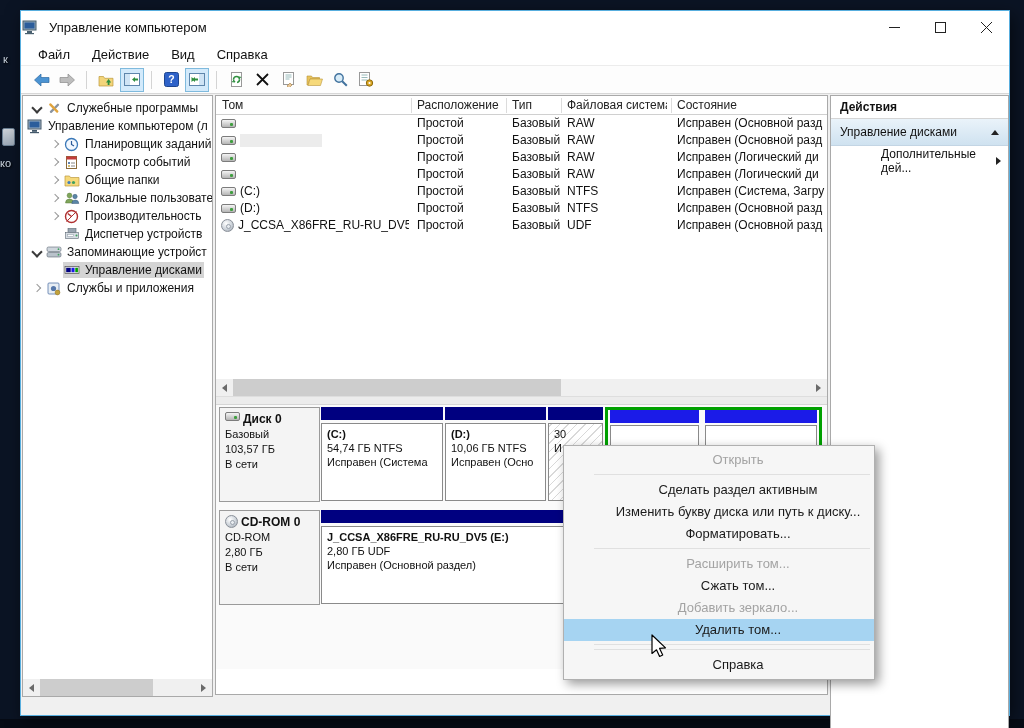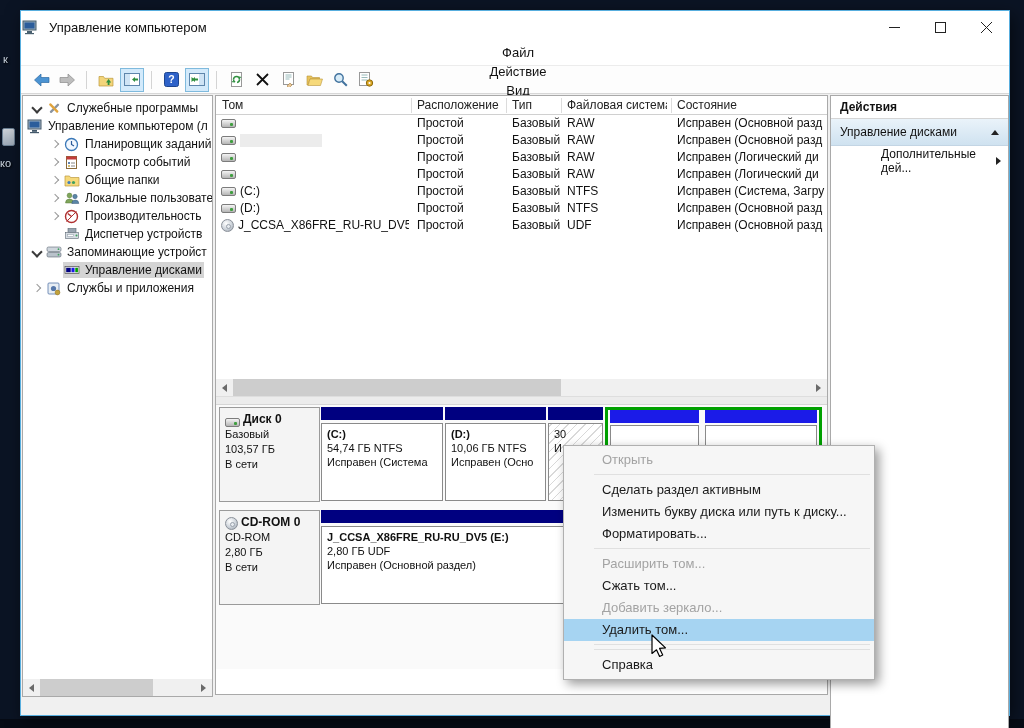--- a/index.html
+++ b/index.html
@@ -5,21 +5,21 @@
 *{margin:0;padding:0;box-sizing:border-box;}
 body{width:1024px;height:728px;position:relative;background:#0b1424;font-family:"Liberation Sans",sans-serif;overflow:hidden;}
 .desk-frag{position:absolute;color:#cdd7e2;font-size:11px;text-shadow:1px 1px 2px #000;}
 .desk-ico{position:absolute;width:13px;height:18px;background:linear-gradient(#eef3f8,#b9c6d4);border:1px solid #7e93a8;border-radius:2px;opacity:.85;}
 #taskstrip{position:absolute;left:0;bottom:0;width:1024px;height:9px;background:#060b15;}
 
 #win{position:absolute;left:20px;top:10px;width:990px;height:706px;background:#f0f0f0;border:1px solid #58aede;box-shadow:3px 5px 16px rgba(0,0,0,.55);}
 #titlebar{height:32px;background:#fff;display:flex;align-items:center;gap:8px;font-size:13px;color:#111;}
 .winctl{position:absolute;top:0;right:0;height:32px;display:flex;}
 .wbtn{width:46px;height:32px;display:flex;align-items:center;justify-content:center;}
-#menubar{height:22px;background:#fff;display:flex;align-items:center;padding-left:6px;font-size:13px;color:#111;flex-direction:column;}
+#menubar{height:22px;background:#fff;display:flex;align-items:center;padding-left:6px;font-size:13px;color:#111;}
 .mitem{padding:2px 11px;}
 #toolbar{height:29px;background:#fdfdfd;border-top:1px solid #ececec;border-bottom:1px solid #d7d7d7;display:flex;align-items:center;padding-left:8px;gap:2px;}
 .tbtn{width:24px;height:24px;display:flex;align-items:center;justify-content:center;border:1px solid transparent;flex:none;}
 .tbtn.on{background:#d3eafb;border-color:#7fbadd;}
 .tsep{width:1px;height:18px;background:#d4d4d4;margin:0 5px;flex:none;}
 
 #content{position:absolute;left:0;top:84px;right:0;bottom:0;background:#f0f0f0;}
 .pane{position:absolute;background:#fff;border:1px solid #a9a9a9;}
 #ptree{left:1px;top:0;width:191px;height:602px;overflow:hidden;}
 #pmain{left:194px;top:0;width:613px;height:600px;overflow:hidden;}
@@ -57,21 +57,21 @@
 .tri-l{width:0;height:0;border-top:4px solid transparent;border-bottom:4px solid transparent;border-right:5px solid #6a6a6a;}
 .tri-r{width:0;height:0;border-top:4px solid transparent;border-bottom:4px solid transparent;border-left:5px solid #6a6a6a;}
 .thumb{position:absolute;top:0;height:17px;background:#cdcdcd;}
 
 #hs1{left:0;right:0;top:283px;}
 .gsep{position:absolute;left:0;right:0;top:300px;height:9px;background:#ececec;border-top:1px solid #dedede;border-bottom:1px solid #d6d6d6;}
 
 
 #graph{position:absolute;left:0;right:0;top:309px;height:264px;background:#fafafa;}
 .dlabel{position:absolute;left:3px;width:101px;height:95px;background:#f4f4f4;border:1px solid #9a9a9a;padding:4px 5px;font-size:11px;line-height:15px;color:#111;}
-.dname{font-weight:bold;font-size:12px;display:flex;align-items:flex-end;gap:3px;}
+.dname{font-weight:bold;font-size:12px;display:flex;align-items:flex-start;gap:3px;}
 .part{position:absolute;height:95px;}
 .band{height:13px;}
 .pbody{position:absolute;left:0;right:0;top:16px;bottom:1px;background:#fff;border:1px solid #8a8a8a;padding:3px 5px;font-size:11px;line-height:14px;color:#111;overflow:hidden;white-space:nowrap;}
 .pbody .pt{font-weight:bold;}
 .hatch .pbody{background:repeating-linear-gradient(315deg,#ffffff 0 5px,#d9d9d9 5px 6px);}
 .ext{position:absolute;height:95px;border:3px solid #00a000;}
 .ext .part{height:89px;top:0;}
 .ext .pbody{top:15px;bottom:2px;}
 
 
@@ -81,21 +81,21 @@
 
 .acthead{height:23px;font-weight:bold;font-size:12px;padding:4px 9px;border-bottom:1px solid #d5d5d5;color:#111;}
 .actrow1{height:27px;background:linear-gradient(#eaf3fa,#cfe2f0);border-bottom:1px solid #c3d5e4;display:flex;align-items:center;padding:0 9px;font-size:12px;color:#111;}
 .tri-up{width:0;height:0;border-left:4px solid transparent;border-right:4px solid transparent;border-bottom:5px solid #222;margin-left:auto;}
 .actrow2{height:30px;display:flex;align-items:center;padding-left:50px;font-size:12px;color:#111;}
 .tri-rt{width:0;height:0;border-top:4px solid transparent;border-bottom:4px solid transparent;border-left:5px solid #222;margin-left:auto;margin-right:7px;}
 .actbottom{position:absolute;left:0;right:0;bottom:0;height:23px;background:#f0f0f0;border-top:1px solid #d9d9d9;}
 .actbottom::after{content:"";position:absolute;left:120px;top:2px;bottom:2px;width:1px;background:#dddddd;}
 
 
-#ctx{position:absolute;left:563px;top:445px;width:312px;background:#f6f6f6;border:1px solid #b0b0b0;box-shadow:4px 4px 10px rgba(0,0,0,.4);padding-top:3px;padding-bottom:3px;z-index:9;}
+#ctx{position:absolute;left:563px;top:445px;width:312px;background:#f6f6f6;border:1px solid #b0b0b0;box-shadow:4px 4px 10px rgba(0,0,0,.4);padding-top:3px;padding-bottom:3px;z-index:9;text-align:center;}
 .ci{height:22px;line-height:22px;padding-left:38px;font-size:13px;color:#1a1a1a;white-space:nowrap;overflow:hidden;}
 .ci.dis{color:#a3a3a3;}
 .ci.hl{background:#a6d4f2;}
 .csep{height:1px;background:#e0e0e0;margin:3px 4px 4px 30px;}
 #cursor{position:absolute;left:650px;top:634px;z-index:10;}
 svg{display:block;}
 </style>
 </head>
 <body>
 

